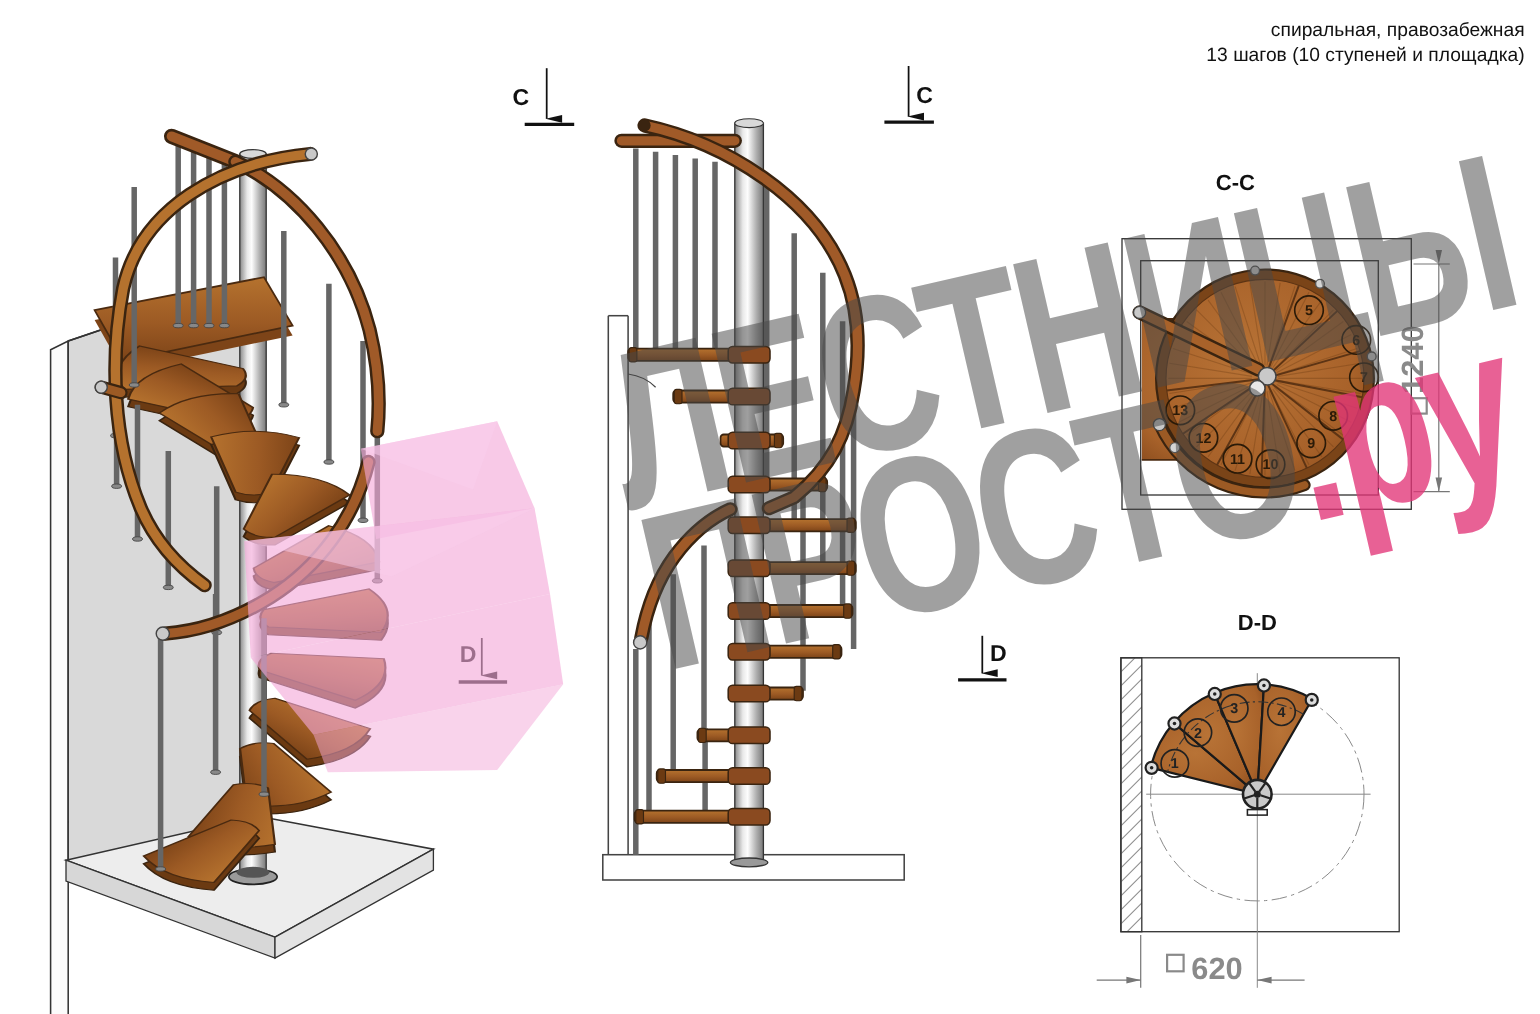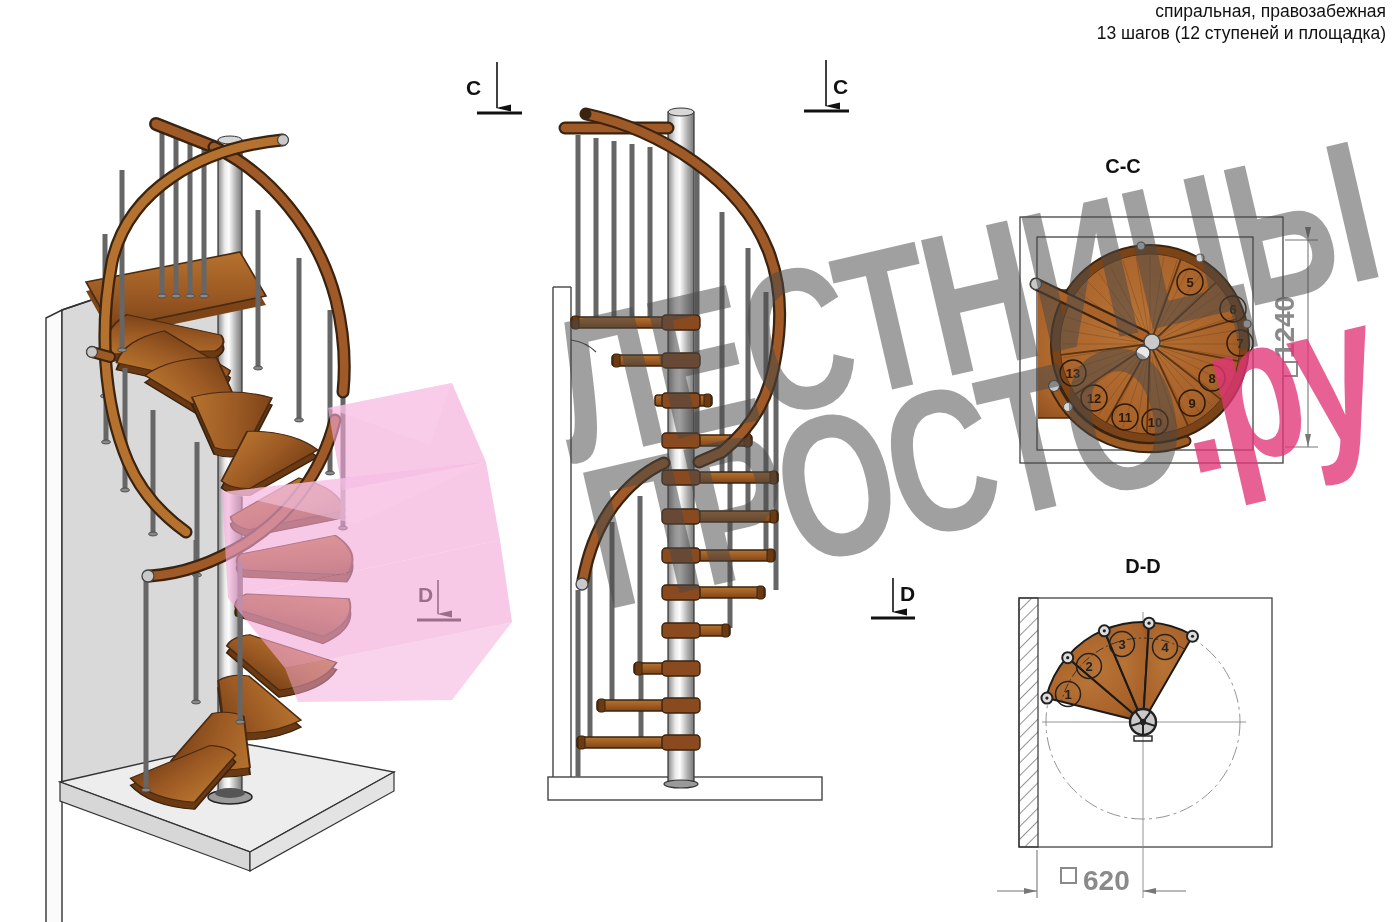--- a/index.html
+++ b/index.html
@@ -1,20 +1,20 @@
 <!DOCTYPE html>
 <html><head>
 <meta charset="utf-8">
 <style>
   html,body{margin:0;padding:0;background:#ffffff;}
   #page{position:relative;width:1400px;height:922px;background:#fff;overflow:hidden;
         font-family:"Liberation Sans",sans-serif;}
   #art{position:absolute;left:0;top:0;z-index:1;}
   
-  #header{position:absolute;top:0;right:14px;z-index:6;text-align:right;
+  #header{position:absolute;top:16px;right:14px;z-index:6;text-align:right;
           font-size:17.5px;line-height:22px;color:#111;font-weight:400;}
   
   #watermark{position:absolute;left:538px;top:322px;z-index:5;pointer-events:none;
              transform:rotate(-13deg);transform-origin:top left;white-space:nowrap;}
   #watermark .wm-inner{transform:scaleY(1.345);transform-origin:top left;
              font-weight:bold;font-size:150px;line-height:112px;letter-spacing:-5px;
              color:rgba(72,72,72,0.52);}
   #watermark .wm-pink{color:rgba(226,53,119,0.78);}
   .t{font-family:"Liberation Sans",sans-serif;}
 </style>
@@ -490,16 +490,16 @@
 
 <div id="watermark">
   <div class="wm-inner">
     <div>ЛЕСТНИЦЫ</div>
     <div><span>ПРОСТО</span><span class="wm-pink">.ру</span></div>
   </div>
 </div>
 
 <div id="header">
   <div>спиральная, правозабежная</div>
-  <div>13 шагов (12 ступеней и площадка)</div>
+  <div>13 шагов (10 ступеней и площадка)</div>
 </div>
 
 </div>
 
 </body></html>

